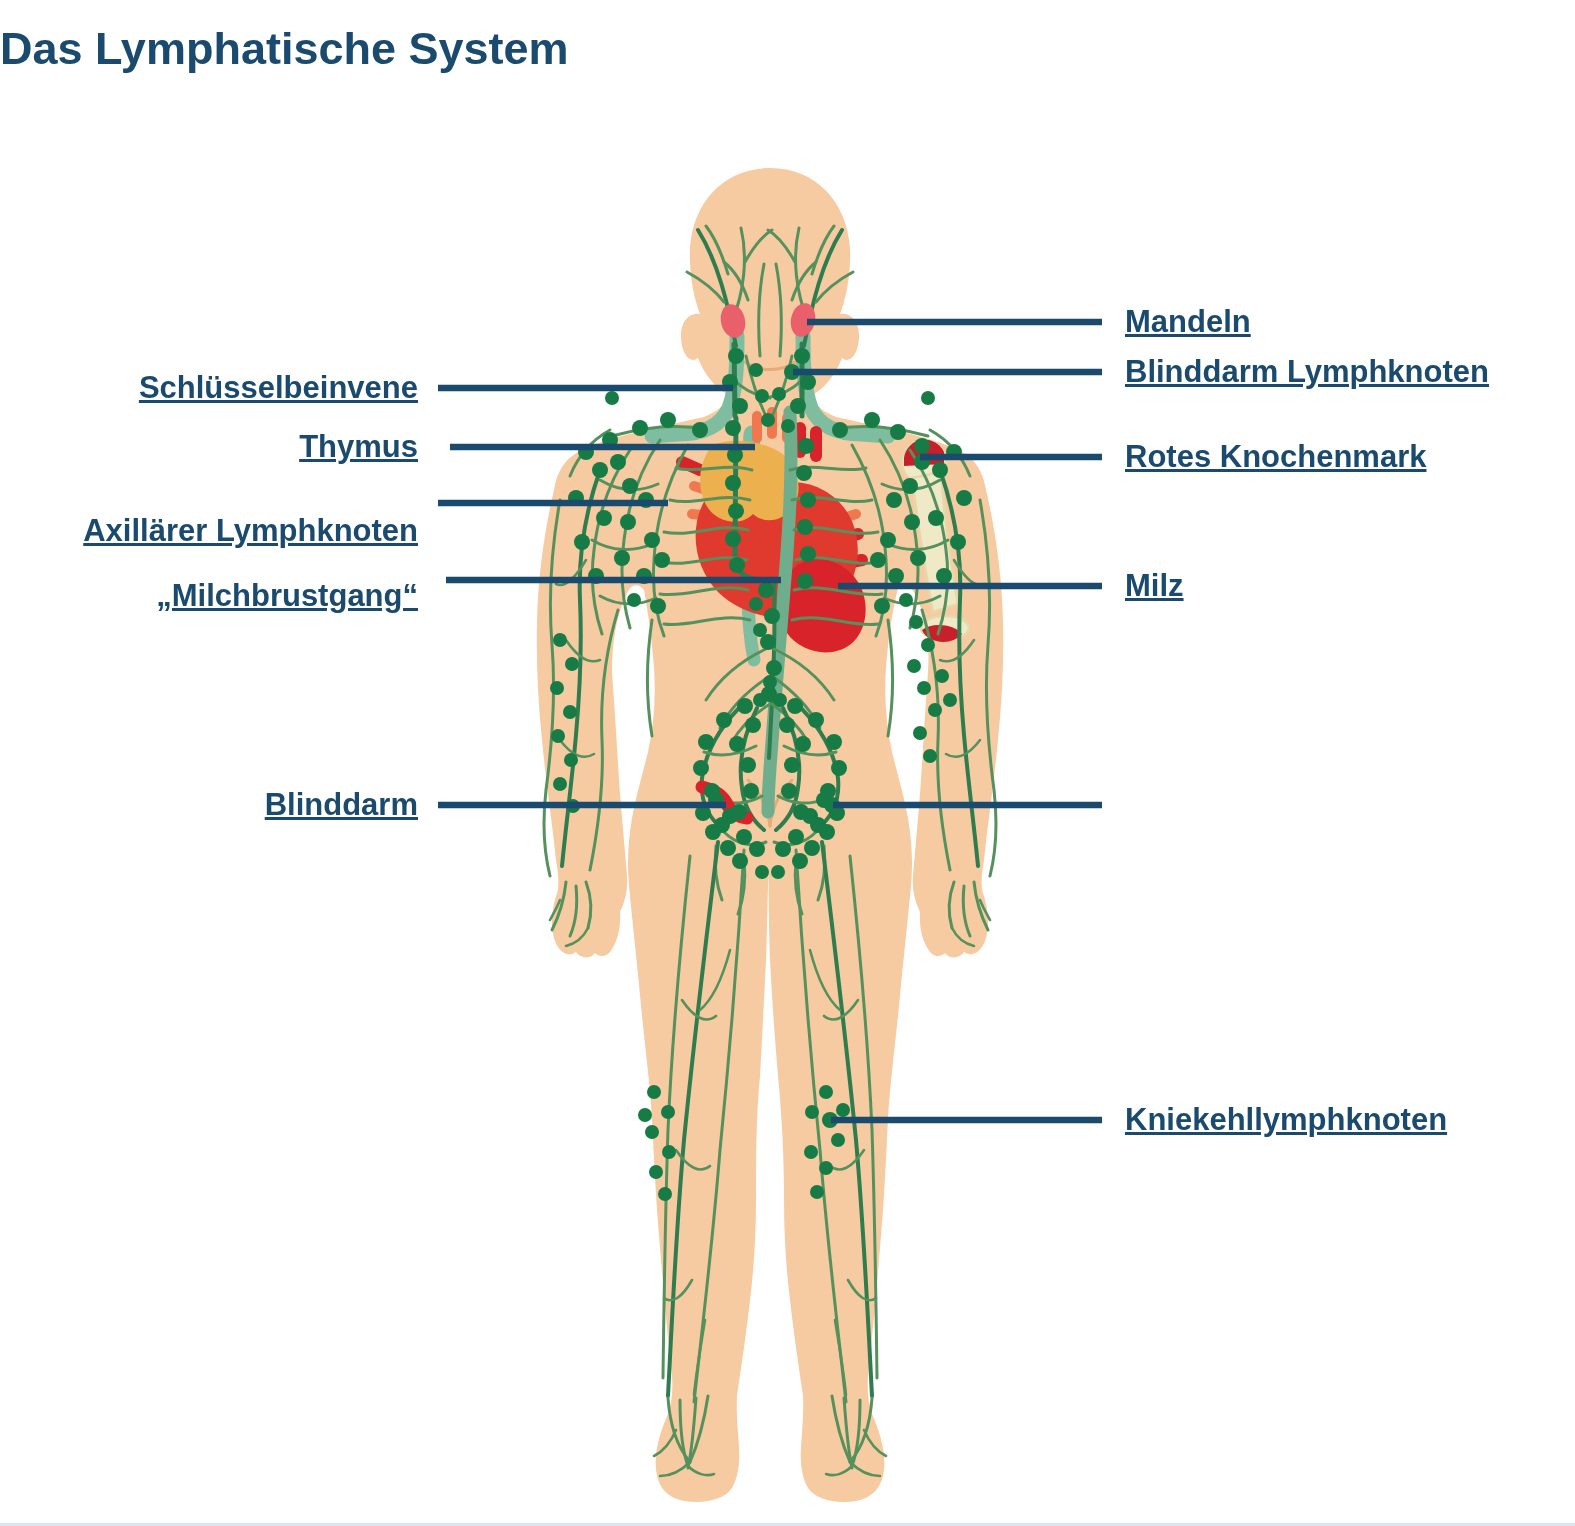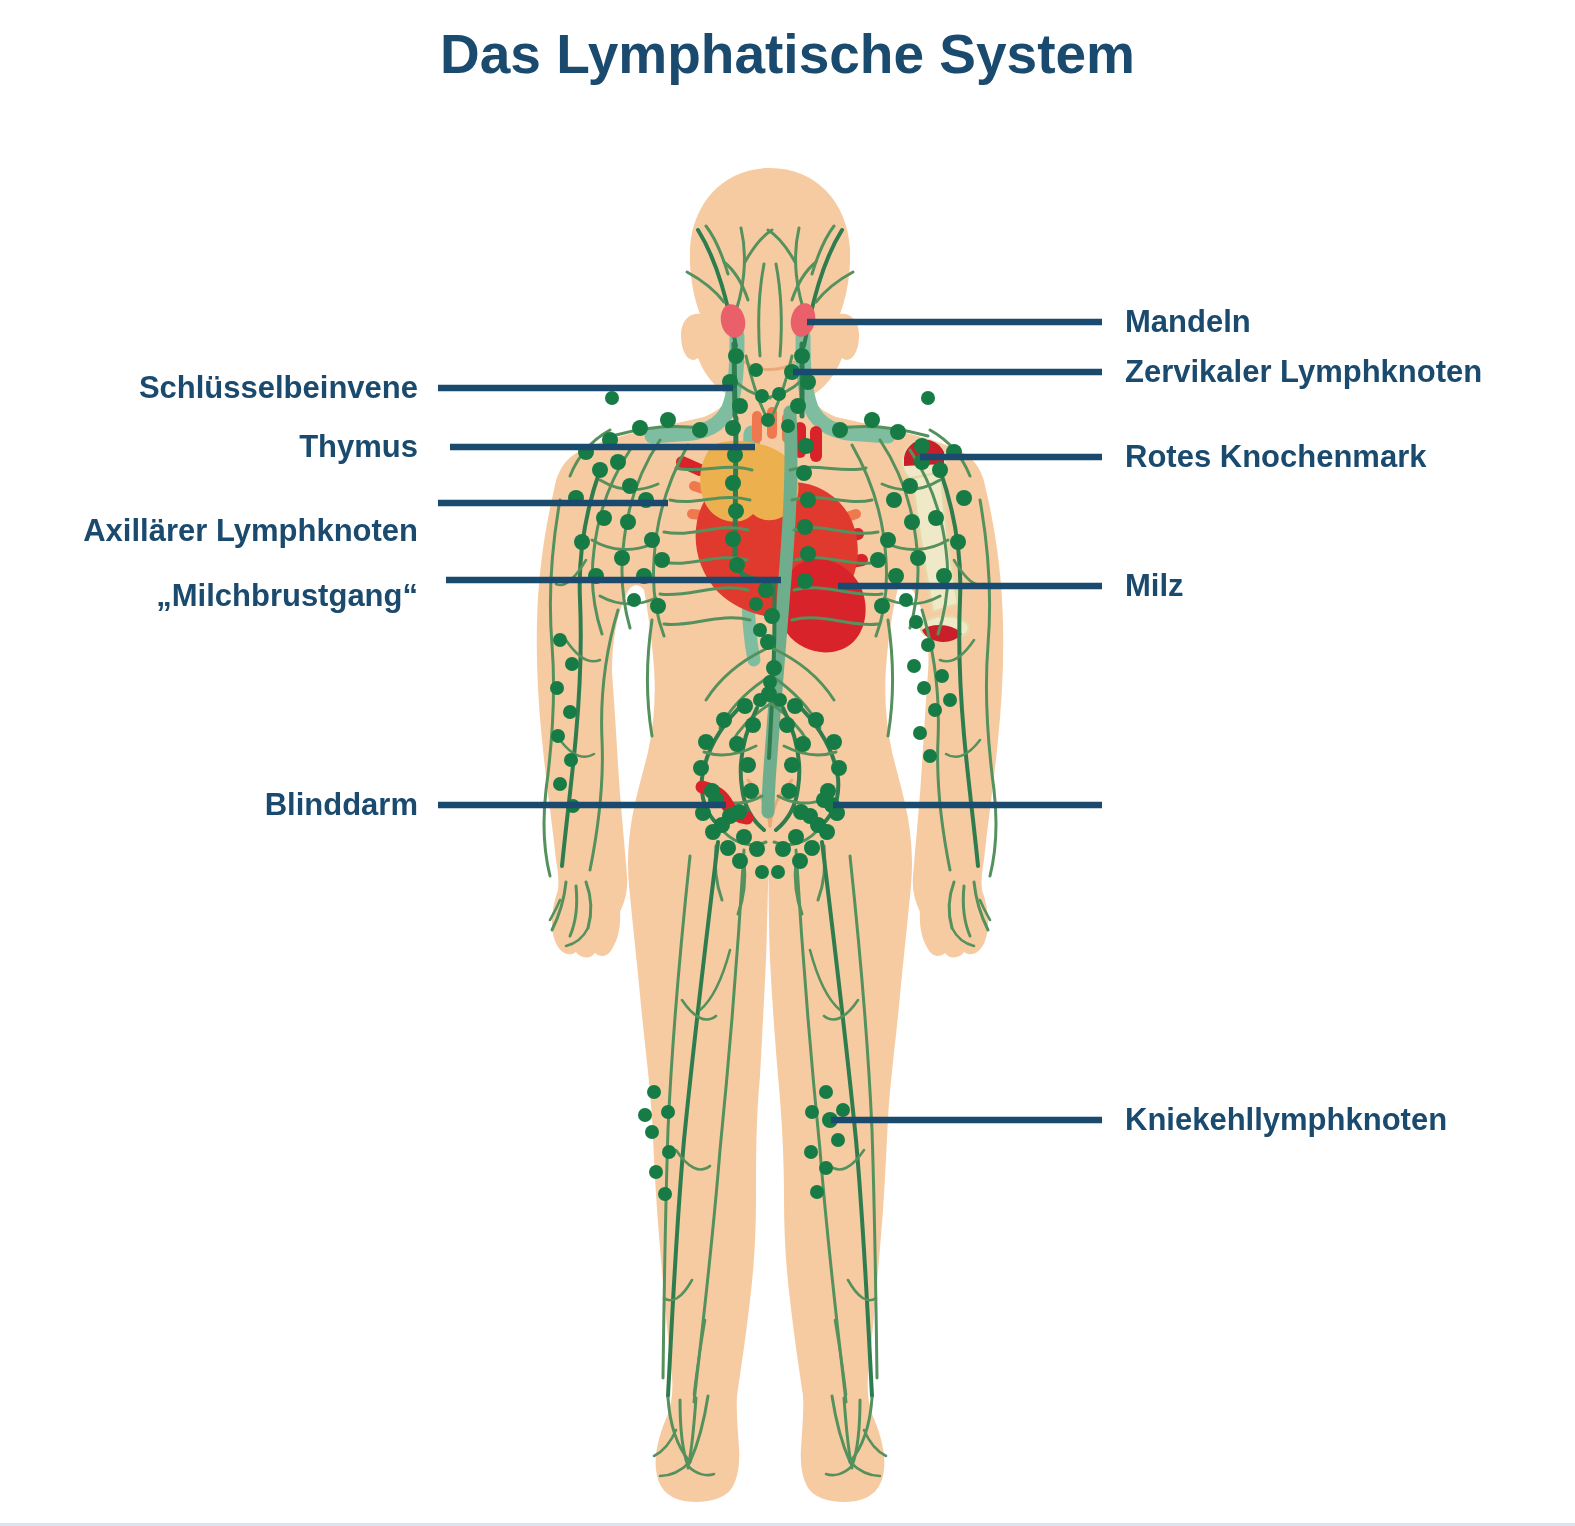--- a/index.html
+++ b/index.html
@@ -1,21 +1,21 @@
 <!DOCTYPE html>
 <html style="--c-label: #1A4A6E; --c-leader: #1A4A6E; --c-skin: #F7CBA2; --c-contour: #E8AA7A; --c-vessel: #55915D; --c-trunk: #2F7D4E; --c-node: #177B45; --c-teal: #7FBDA0; --c-sage: #6FAE8C; --c-heart: #E0392E; --c-organ: #D8232A; --c-marrow: #C8202A; --c-artery: #F0784F; --c-thymus: #EDB04E; --c-tonsil: #E9606B; --c-bone: #EFE9C8; --c-boneline: #E5D9A9;"><head>
 <meta charset="utf-8">
 <style>
   html,body{margin:0;padding:0;background:#fff;}
   .stage{position:relative;width:1575px;height:1526px;background:#fff;overflow:hidden;
          font-family:"Liberation Sans",sans-serif;}
-  .title{position:absolute;top:24px;left:0;width:100%;text-align:center;
-         font-weight:bold;font-size:55px;line-height:1.1;color:var(--c-label,#1A4A6E);}
+  .title{position:absolute;top:24px;left:0;width:100%;
+         font-weight:bold;font-size:45px;line-height:1.1;color:var(--c-label,#1A4A6E);}
   .lbl{position:absolute;white-space:nowrap;font-weight:bold;font-size:31px;line-height:40px;
-       color:var(--c-label,#1A4A6E);}
+       color:var(--c-label,#1A4A6E);text-decoration:underline;}
   .lbl.side-left{right:1157px;text-align:center;}
   .lbl.side-right{left:1125px;text-align:left;}
   svg.figure{position:absolute;left:0;top:0;width:1575px;height:1526px;}
   .skin{fill:var(--c-skin,#F7CBA2);}
   .cont{fill:none;stroke:var(--c-contour,#E8AA7A);stroke-width:3;stroke-linecap:round;}
   .bone{fill:var(--c-bone,#EFE9C8);stroke:var(--c-boneline,#E5D9A9);stroke-width:2.5;}
   .marrow{fill:var(--c-marrow,#C8202A);stroke:none;}
   .teal{fill:none;stroke:var(--c-teal,#7FBDA0);stroke-linecap:round;}
   .sage{fill:none;stroke:var(--c-sage,#6FAE8C);stroke-linecap:round;}
   .duct{fill:none;stroke:var(--c-trunk,#2F7D4E);stroke-linecap:round;}
@@ -424,19 +424,19 @@
     </g>
   </svg>
 
   <div class="lbl side-left" style="top:368px">Schlüsselbeinvene</div>
   <div class="lbl side-left" style="top:427px">Thymus</div>
   <div class="lbl side-left" style="top:511px">Axillärer Lymphknoten</div>
   <div class="lbl side-left" style="top:576px">„Milchbrustgang“</div>
   <div class="lbl side-left" style="top:785px">Blinddarm</div>
 
   <div class="lbl side-right" style="top:302px">Mandeln</div>
-  <div class="lbl side-right" style="top:352px">Zervikaler Lymphknoten</div>
+  <div class="lbl side-right" style="top:352px">Blinddarm Lymphknoten</div>
   <div class="lbl side-right" style="top:437px">Rotes Knochenmark</div>
   <div class="lbl side-right" style="top:566px">Milz</div>
   <div class="lbl side-right" style="top:1100px">Kniekehllymphknoten</div>
 
   <div class="bottom-edge"></div>
 </div>
 
 </body></html>

